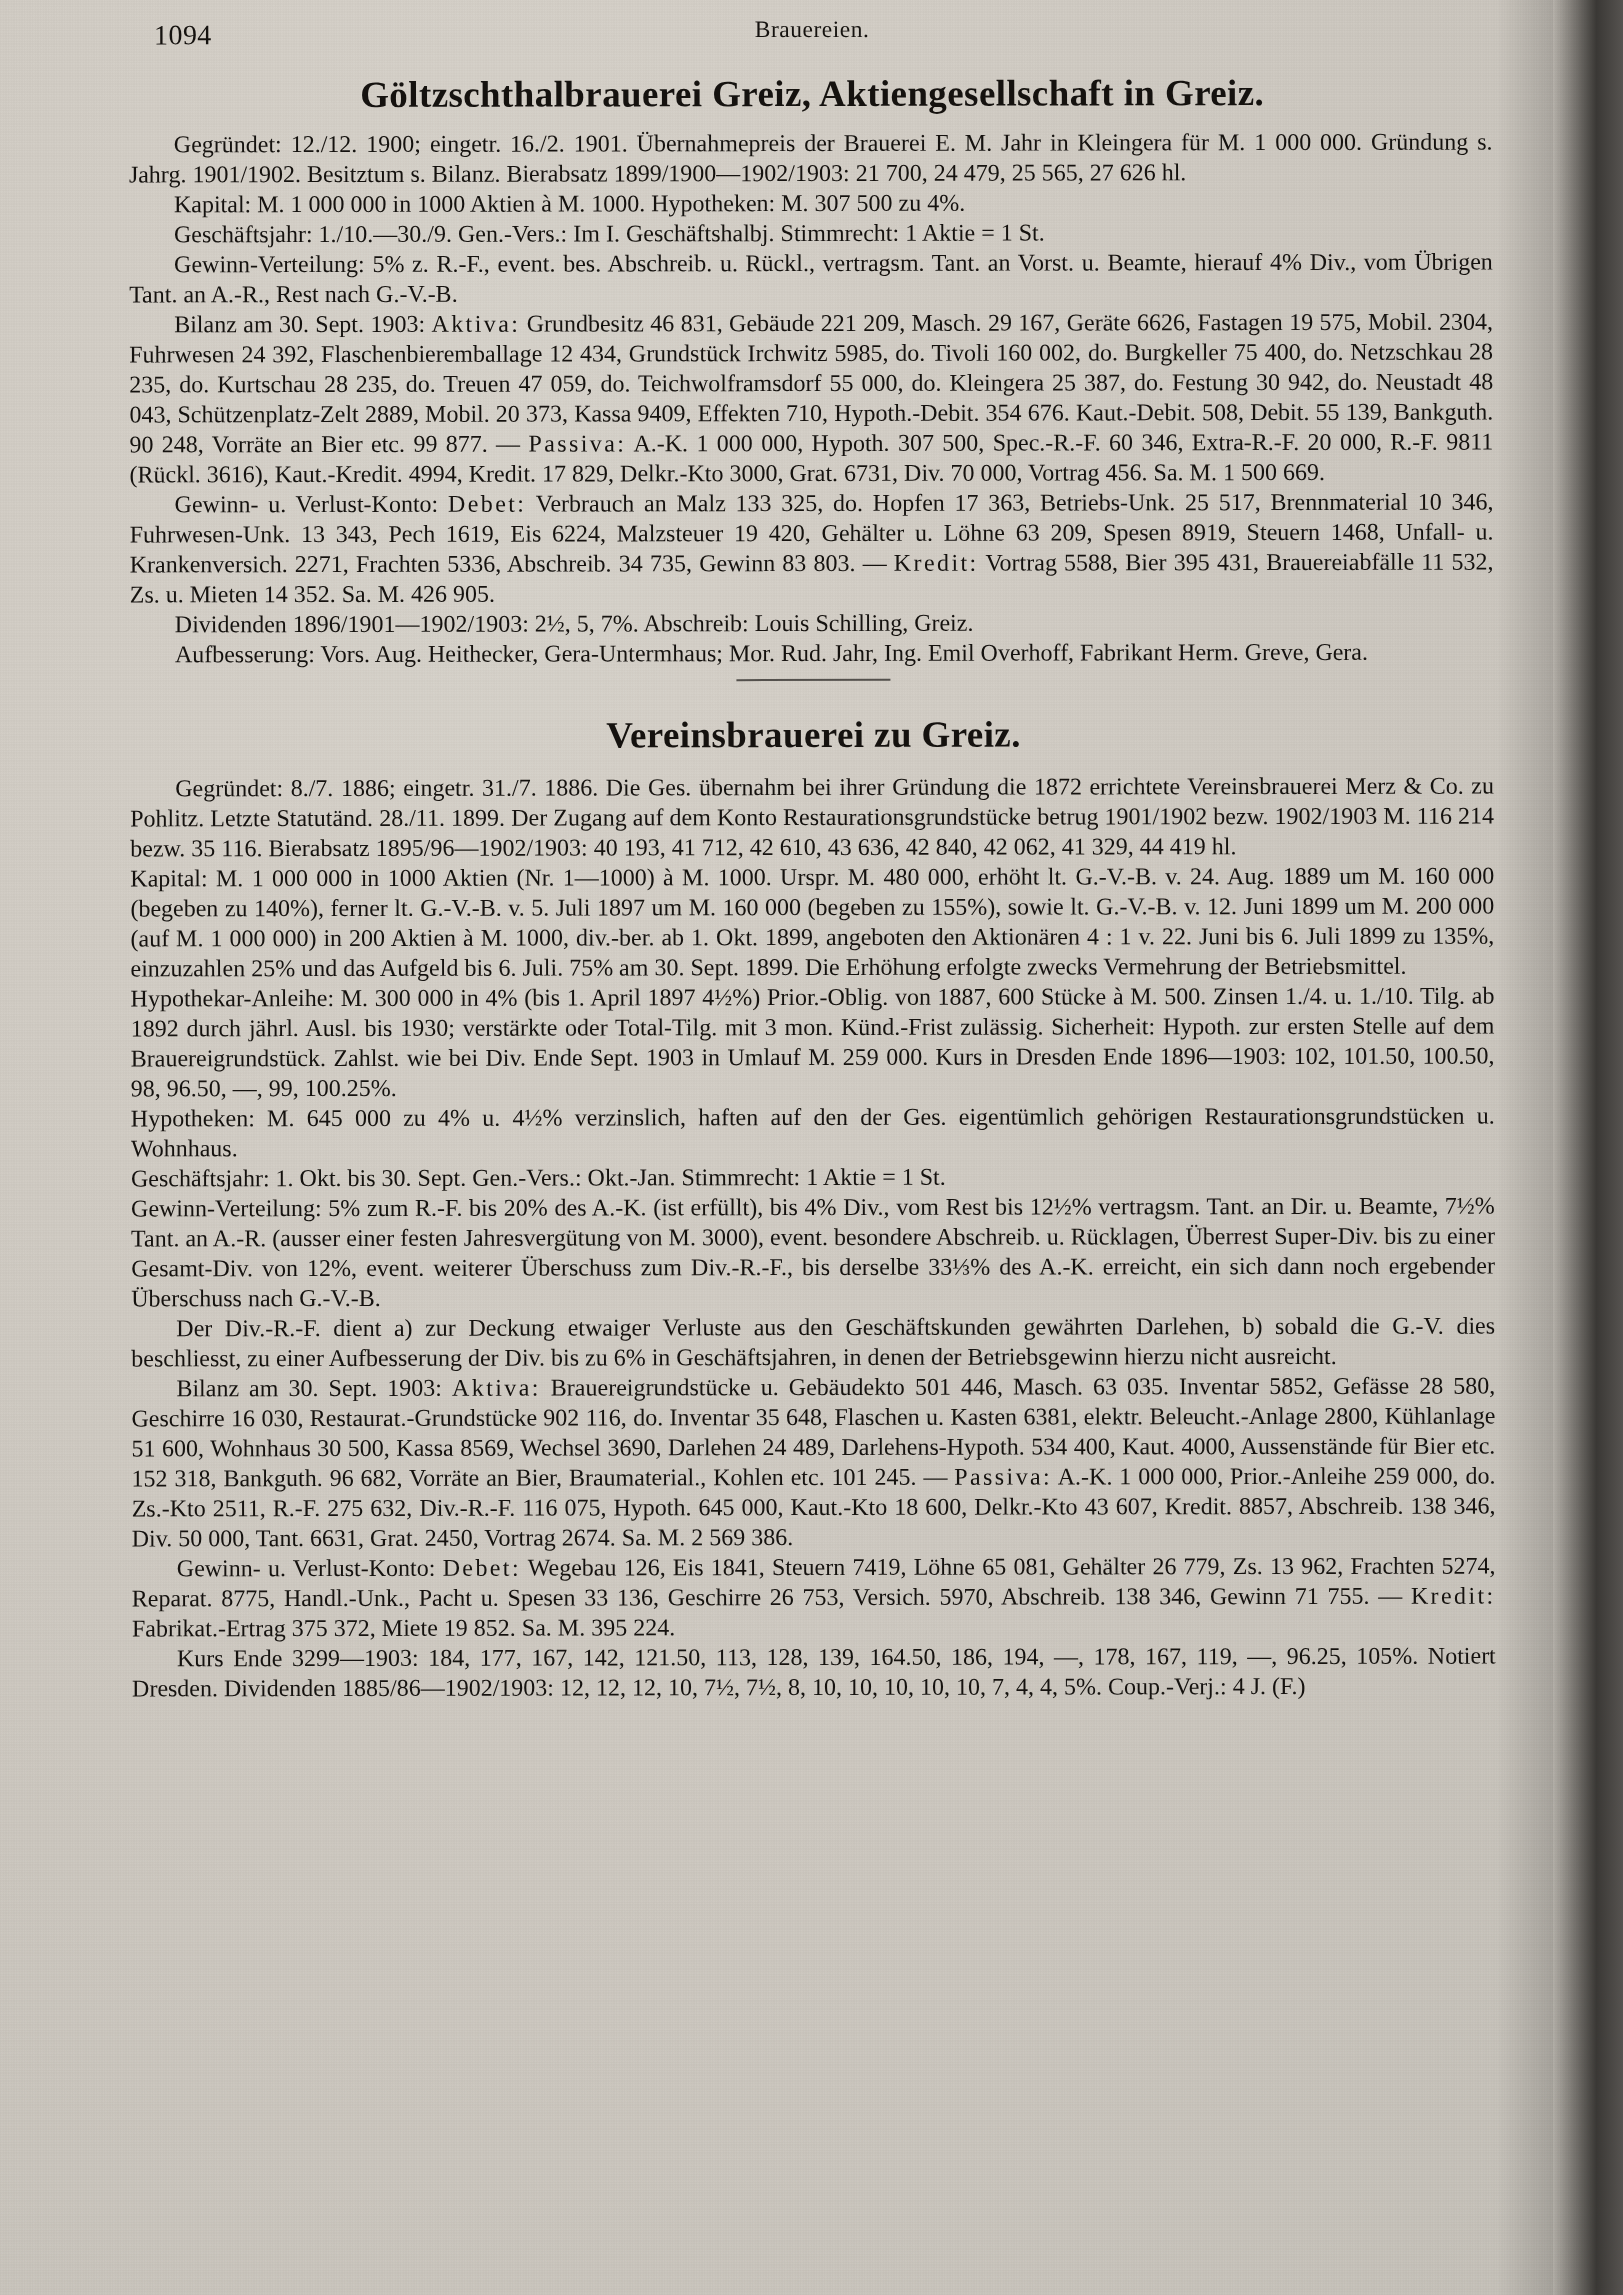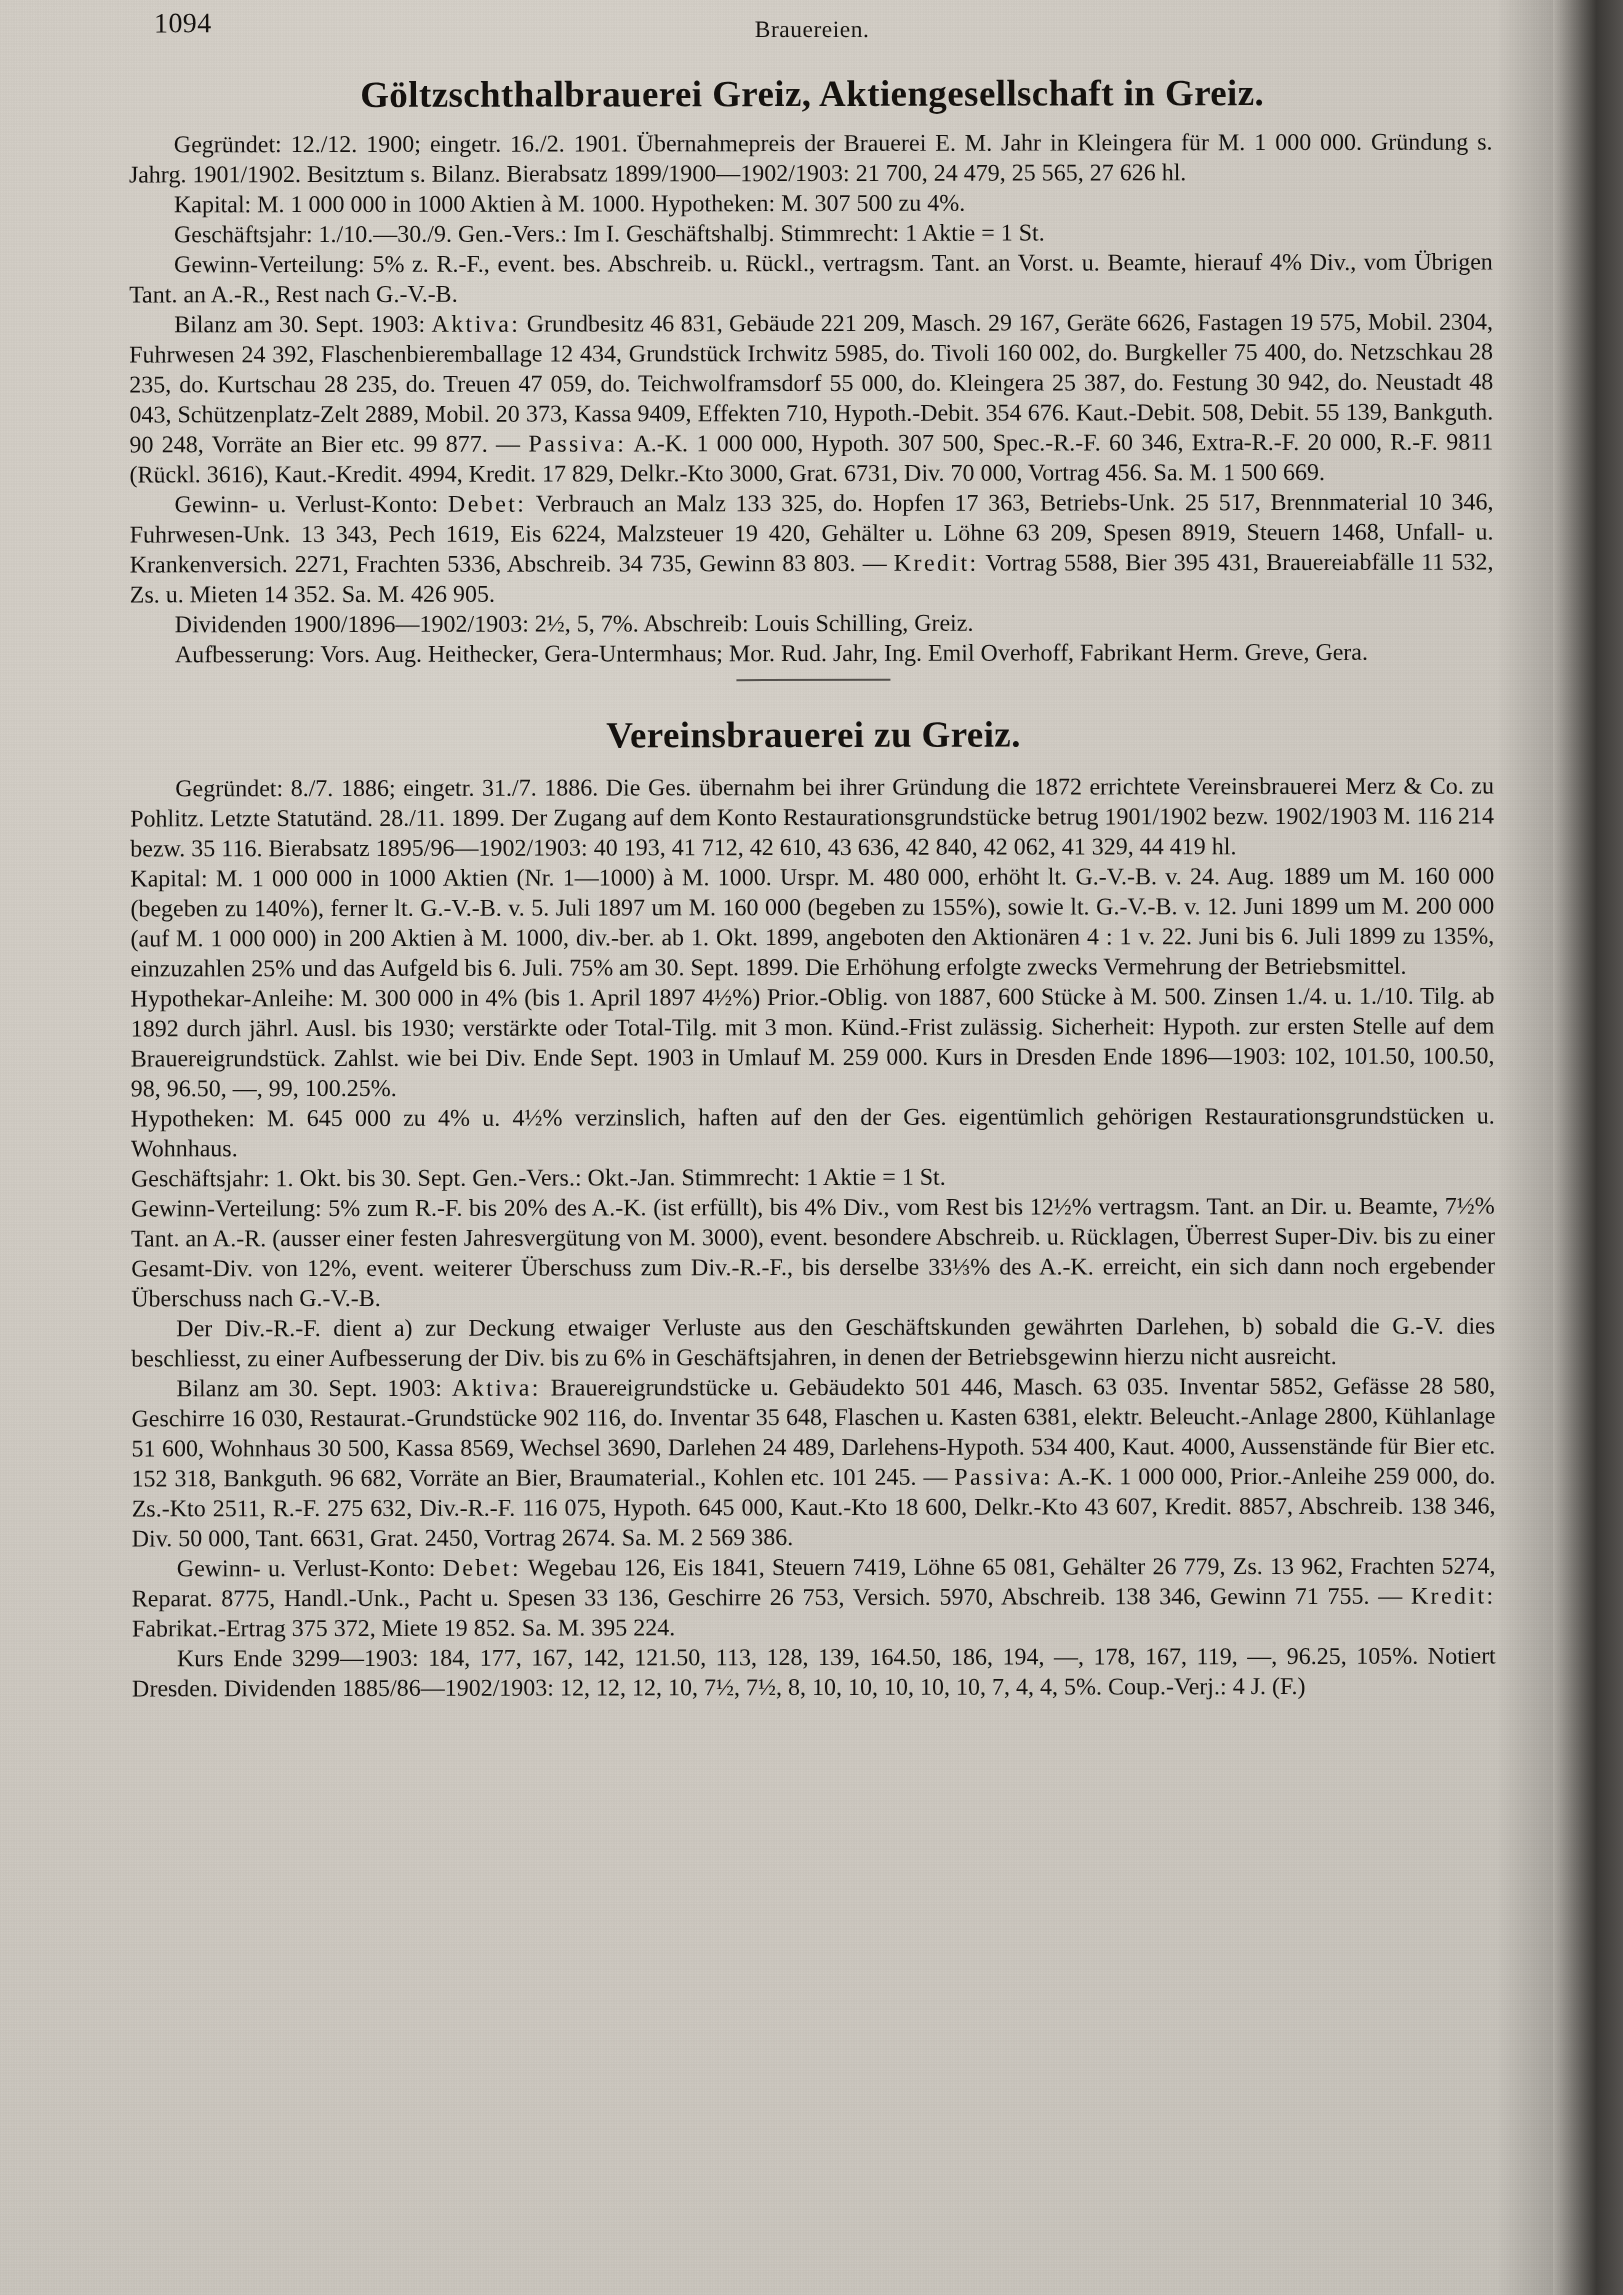--- a/index.html
+++ b/index.html
@@ -57,21 +57,21 @@
     color: #15120f;
   }
 
   .runhead {
     position: relative;
     height: 57px;
   }
   .folio {
     position: absolute;
     left: 32px;
-    top: 6px;
+    top: 18px;
     font-size: 28px;
     letter-spacing: 0.4px;
   }
   .runtitle {
     position: absolute;
     left: 0;
     right: 0;
     top: 16px;
     text-align: center;
     font-size: 23.5px;
@@ -139,21 +139,21 @@
 
     <h1 class="sect">Göltzschthalbrauerei Greiz, Aktiengesellschaft in Greiz.</h1>
 
     <div class="blockA">
       <p class="para"><b>Gegründet:</b> 12./12. 1900; eingetr. 16./2. 1901. Übernahmepreis der Brauerei E. M. Jahr in Kleingera für M. 1 000 000. Gründung s. Jahrg. 1901/1902. Besitztum s. Bilanz. Bierabsatz 1899/1900—1902/1903: 21 700, 24 479, 25 565, 27 626 hl.</p>
       <p class="para"><b>Kapital:</b> M. 1 000 000 in 1000 Aktien à M. 1000.    <b>Hypotheken:</b> M. 307 500 zu 4%.</p>
       <p class="para"><b>Geschäftsjahr:</b> 1./10.—30./9. <b>Gen.-Vers.:</b> Im I. Geschäftshalbj. <b>Stimmrecht:</b> 1 Aktie = 1 St.</p>
       <p class="para"><b>Gewinn-Verteilung:</b> 5% z. R.-F., event. bes. Abschreib. u. Rückl., vertragsm. Tant. an Vorst. u. Beamte, hierauf 4% Div., vom Übrigen Tant. an A.-R., Rest nach G.-V.-B.</p>
       <p class="para"><b>Bilanz am 30. Sept. 1903:</b> <span class="sp">Aktiva:</span> Grundbesitz 46 831, Gebäude 221 209, Masch. 29 167, Geräte 6626, Fastagen 19 575, Mobil. 2304, Fuhrwesen 24 392, Flaschenbieremballage 12 434, Grundstück Irchwitz 5985, do. Tivoli 160 002, do. Burgkeller 75 400, do. Netzschkau 28 235, do. Kurtschau 28 235, do. Treuen 47 059, do. Teichwolframsdorf 55 000, do. Kleingera 25 387, do. Festung 30 942, do. Neustadt 48 043, Schützenplatz-Zelt 2889, Mobil. 20 373, Kassa 9409, Effekten 710, Hypoth.-Debit. 354 676. Kaut.-Debit. 508, Debit. 55 139, Bankguth. 90 248, Vorräte an Bier etc. 99 877. — <span class="sp">Passiva:</span> A.-K. 1 000 000, Hypoth. 307 500, Spec.-R.-F. 60 346, Extra-R.-F. 20 000, R.-F. 9811 (Rückl. 3616), Kaut.-Kredit. 4994, Kredit. 17 829, Delkr.-Kto 3000, Grat. 6731, Div. 70 000, Vortrag 456. Sa. M. 1 500 669.</p>
       <p class="para"><b>Gewinn- u. Verlust-Konto:</b> <span class="sp">Debet:</span> Verbrauch an Malz 133 325, do. Hopfen 17 363, Betriebs-Unk. 25 517, Brennmaterial 10 346, Fuhrwesen-Unk. 13 343, Pech 1619, Eis 6224, Malzsteuer 19 420, Gehälter u. Löhne 63 209, Spesen 8919, Steuern 1468, Unfall- u. Krankenversich. 2271, Frachten 5336, Abschreib. 34 735, Gewinn 83 803. — <span class="sp">Kredit:</span> Vortrag 5588, Bier 395 431, Brauereiabfälle 11 532, Zs. u. Mieten 14 352. Sa. M. 426 905.</p>
-      <p class="para"><b>Dividenden 1900/1896—1902/1903:</b> 2½, 5, 7%.    <b>Abschreib:</b> Louis Schilling, Greiz.</p>
+      <p class="para"><b>Dividenden 1896/1901—1902/1903:</b> 2½, 5, 7%.    <b>Abschreib:</b> Louis Schilling, Greiz.</p>
       <p class="para"><b>Aufbesserung:</b> Vors. Aug. Heithecker, Gera-Untermhaus; Mor. Rud. Jahr, Ing. Emil Overhoff, Fabrikant Herm. Greve, Gera.</p>
     </div>
 
     <div class="rule"></div>
 
     <h1 class="sect second">Vereinsbrauerei zu Greiz.</h1>
 
     <div class="blockB">
       <p class="para"><b>Gegründet:</b> 8./7. 1886; eingetr. 31./7. 1886. Die Ges. übernahm bei ihrer Gründung die 1872 errichtete Vereinsbrauerei Merz &amp; Co. zu Pohlitz. Letzte Statutänd. 28./11. 1899. Der Zugang auf dem Konto Restaurationsgrundstücke betrug 1901/1902 bezw. 1902/1903 M. 116 214 bezw. 35 116. Bierabsatz 1895/96—1902/1903: 40 193, 41 712, 42 610, 43 636, 42 840, 42 062, 41 329, 44 419 hl.</p>
       <p class="para hang"><b>Kapital:</b> M. 1 000 000 in 1000 Aktien (Nr. 1—1000) à M. 1000. Urspr. M. 480 000, erhöht lt. G.-V.-B. v. 24. Aug. 1889 um M. 160 000 (begeben zu 140%), ferner lt. G.-V.-B. v. 5. Juli 1897 um M. 160 000 (begeben zu 155%), sowie lt. G.-V.-B. v. 12. Juni 1899 um M. 200 000 (auf M. 1 000 000) in 200 Aktien à M. 1000, div.-ber. ab 1. Okt. 1899, angeboten den Aktionären 4 : 1 v. 22. Juni bis 6. Juli 1899 zu 135%, einzuzahlen 25% und das Aufgeld bis 6. Juli. 75% am 30. Sept. 1899. Die Erhöhung erfolgte zwecks Vermehrung der Betriebsmittel.</p>

